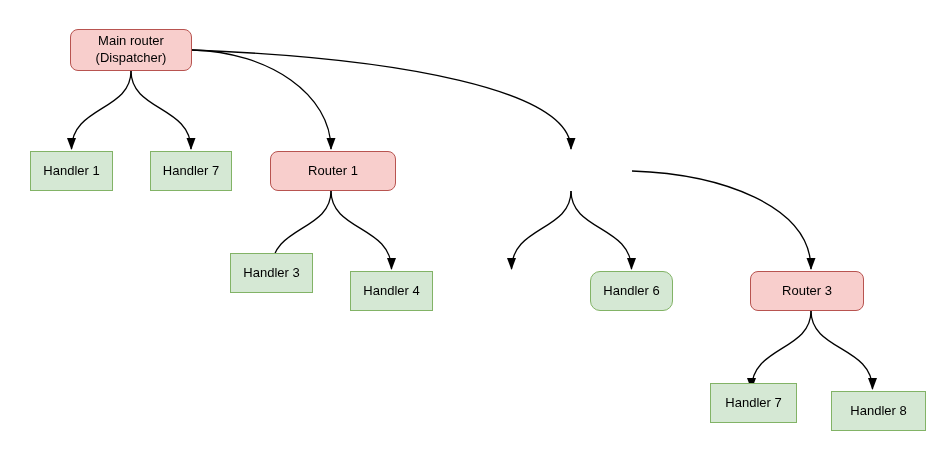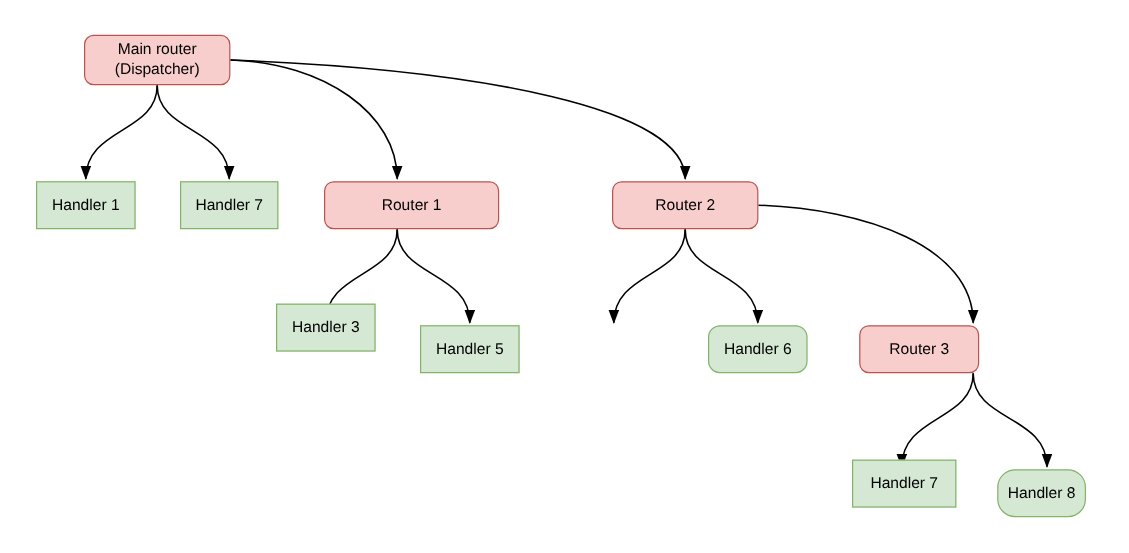--- a/index.html
+++ b/index.html
@@ -86,46 +86,43 @@
   </div>
 
   <div class="node handler" style="left:30px; top:151px; width:83px; height:40px;">
     <span class="label">Handler 1</span>
   </div>
 
   <div class="node handler" style="left:150px; top:151px; width:82px; height:40px;">
     <span class="label">Handler 7</span>
   </div>
 
-  <div class="node router" style="left:270px; top:151px; width:146px; height:40px;">
+  <div class="node router" style="left:270px; top:151px; width:126px; height:40px;">
     <span class="label">Router 1</span>
   </div>
 
-  <div class="node router" style="left:510px; top:151px; width:122px; height:40px;">
-    <span class="label">Router 2</span>
-  </div>
 
   <div class="node handler" style="left:230px; top:253px; width:83px; height:40px;">
     <span class="label">Handler 3</span>
   </div>
 
   <div class="node handler" style="left:350px; top:271px; width:83px; height:40px;">
-    <span class="label">Handler 5</span>
+    <span class="label">Handler 4</span>
   </div>
 
 
   <div class="node handler" style="left:590px; top:271px; width:83px; height:40px;border-radius:10px;">
     <span class="label">Handler 6</span>
   </div>
 
-  <div class="node router" style="left:716px; top:271px; width:100px; height:40px;">
+  <div class="node router" style="left:750px; top:271px; width:114px; height:40px;">
     <span class="label">Router 3</span>
   </div>
 
   <div class="node handler" style="left:710px; top:383px; width:87px; height:40px;">
     <span class="label">Handler 7</span>
   </div>
 
-  <div class="node handler" style="left:831px; top:391px; width:74px; height:40px;border-radius:15px;">
+  <div class="node handler" style="left:831px; top:391px; width:95px; height:40px;">
     <span class="label">Handler 8</span>
   </div>
 
 </div>
 
 </body></html>

